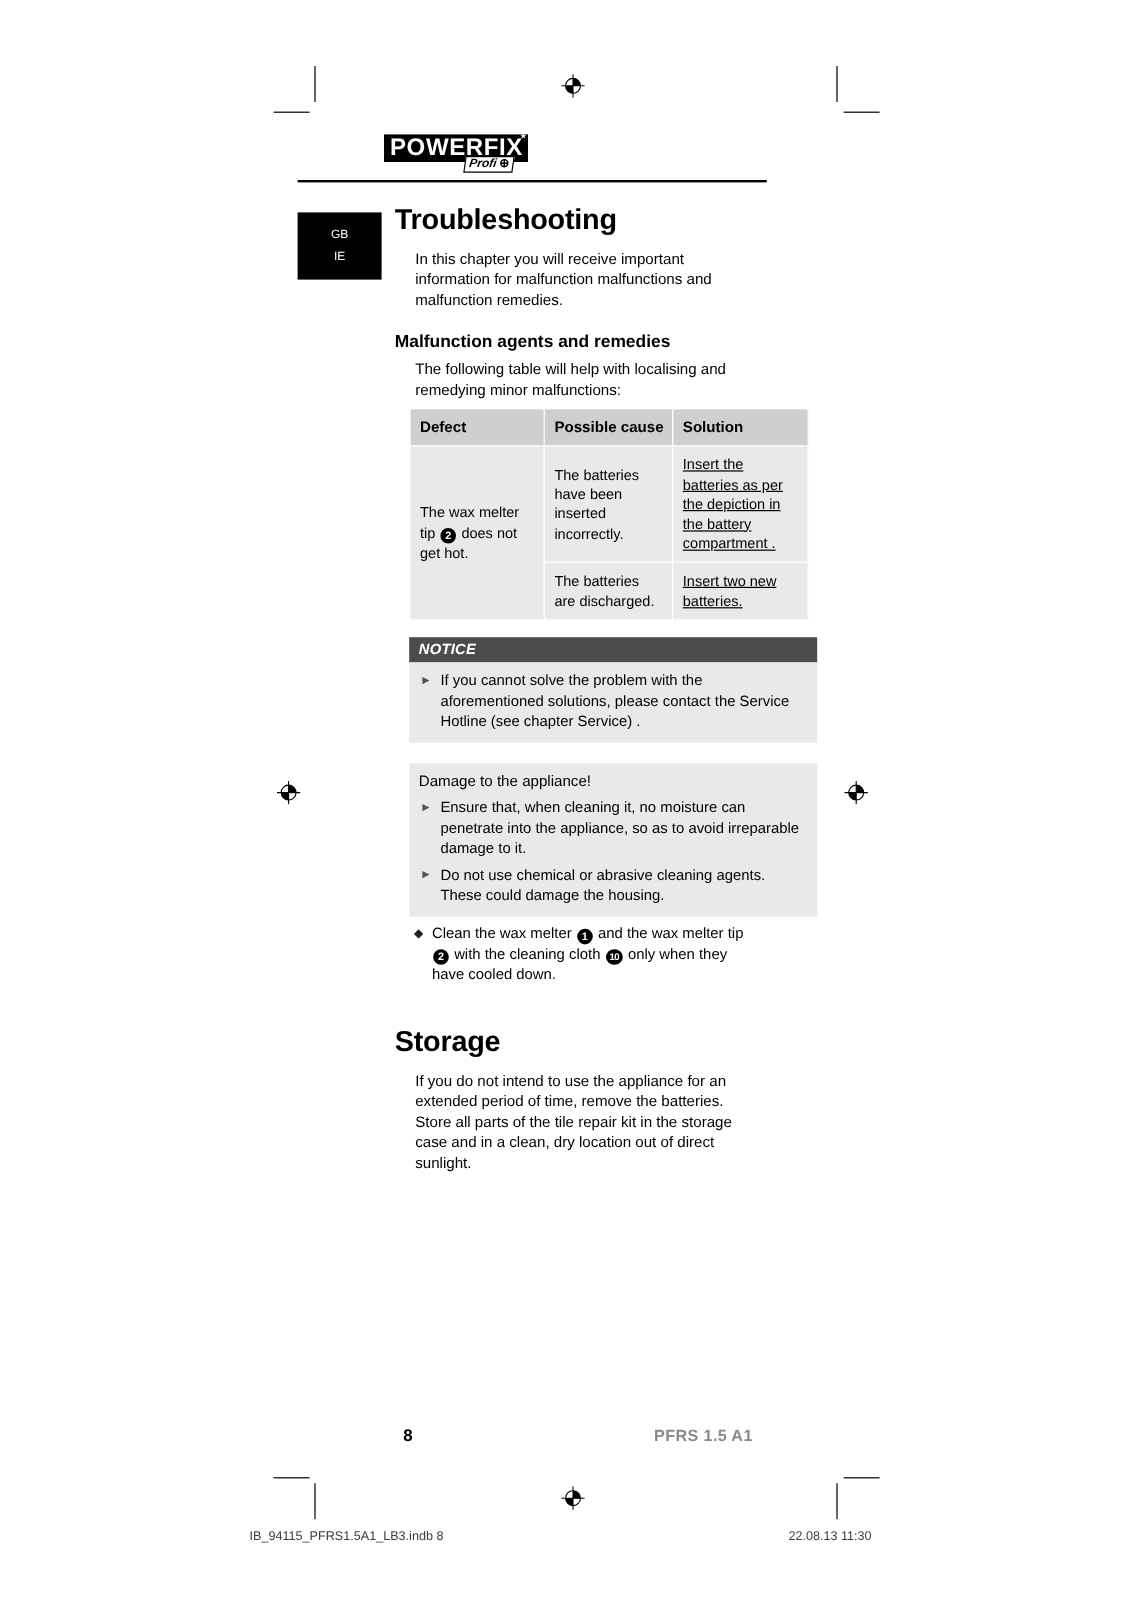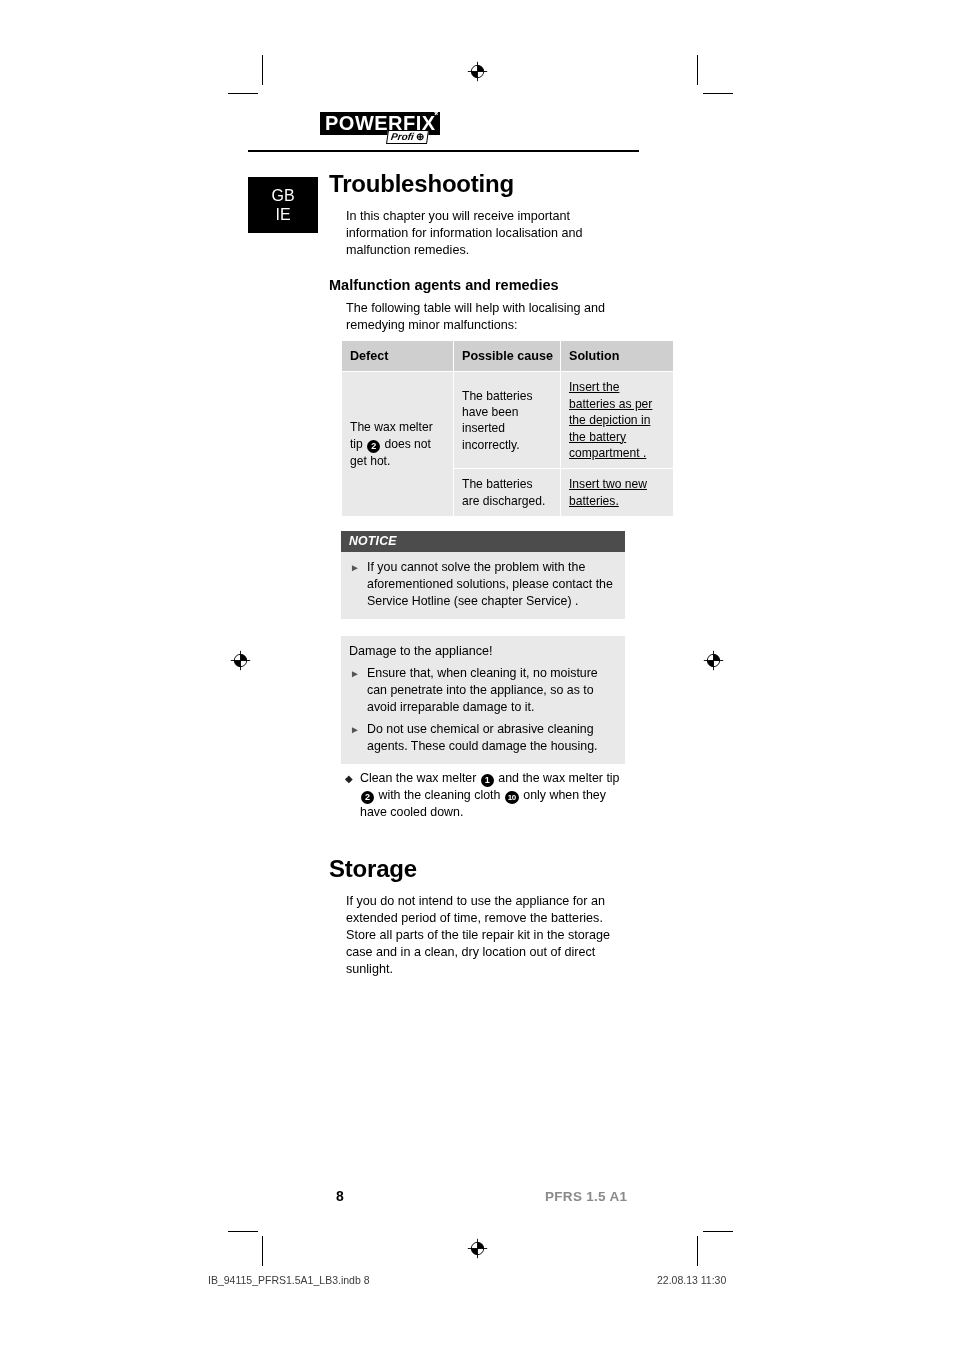--- a/index.html
+++ b/index.html
@@ -93,21 +93,21 @@
     left: 248px;
     top: 177px;
     width: 70px;
     height: 56px;
     background: #000000;
     color: #ffffff;
     display: flex;
     flex-direction: column;
     align-items: center;
     justify-content: center;
-    font-size: 16px;
+    font-size: 10px;
     line-height: 19px;
   }
 
   
   .content {
     position: absolute;
     left: 329px;
     top: 170px;
     width: 300px;
   }
@@ -154,21 +154,21 @@
   }
   table.fault td {
     background: #e9e9e9;
   }
   .col1 { width: 96px; }
   .col2 { width: 91px; }
   .col3 { width: 97px; }
   td.sol { padding-left: 9px; text-decoration: underline; }
 
   
-  .callout { margin-left: 12px; width: 284px; }
+  .callout { margin-left: 12px; width: 340px; }
   .callout-head {
     color: #ffffff;
     font-weight: bold;
     font-size: 12.3px;
     padding: 3px 0 4px 8px;
     letter-spacing: 0.2px;
   }
   .callout-head.notice {
     background: #4c4c4c;
     font-style: italic;
@@ -340,21 +340,21 @@
 <div class="header-rule"></div>
 
 <div class="lang-box">
   <span>GB</span>
   <span>IE</span>
 </div>
 
 <div class="content">
 
   <h1 class="section">Troubleshooting</h1>
-  <p class="body">In this chapter you will receive important information for information localisation and malfunction remedies.</p>
+  <p class="body">In this chapter you will receive important information for malfunction malfunctions and malfunction remedies.</p>
 
   <h2 class="subsection">Malfunction agents and remedies</h2>
   <p class="body">The following table will help with localising and remedying minor malfunctions:</p>
 
   <table class="fault">
     <thead>
       <tr>
         <th class="col1">Defect</th>
         <th class="col2">Possible cause</th>
         <th class="col3">Solution</th>

